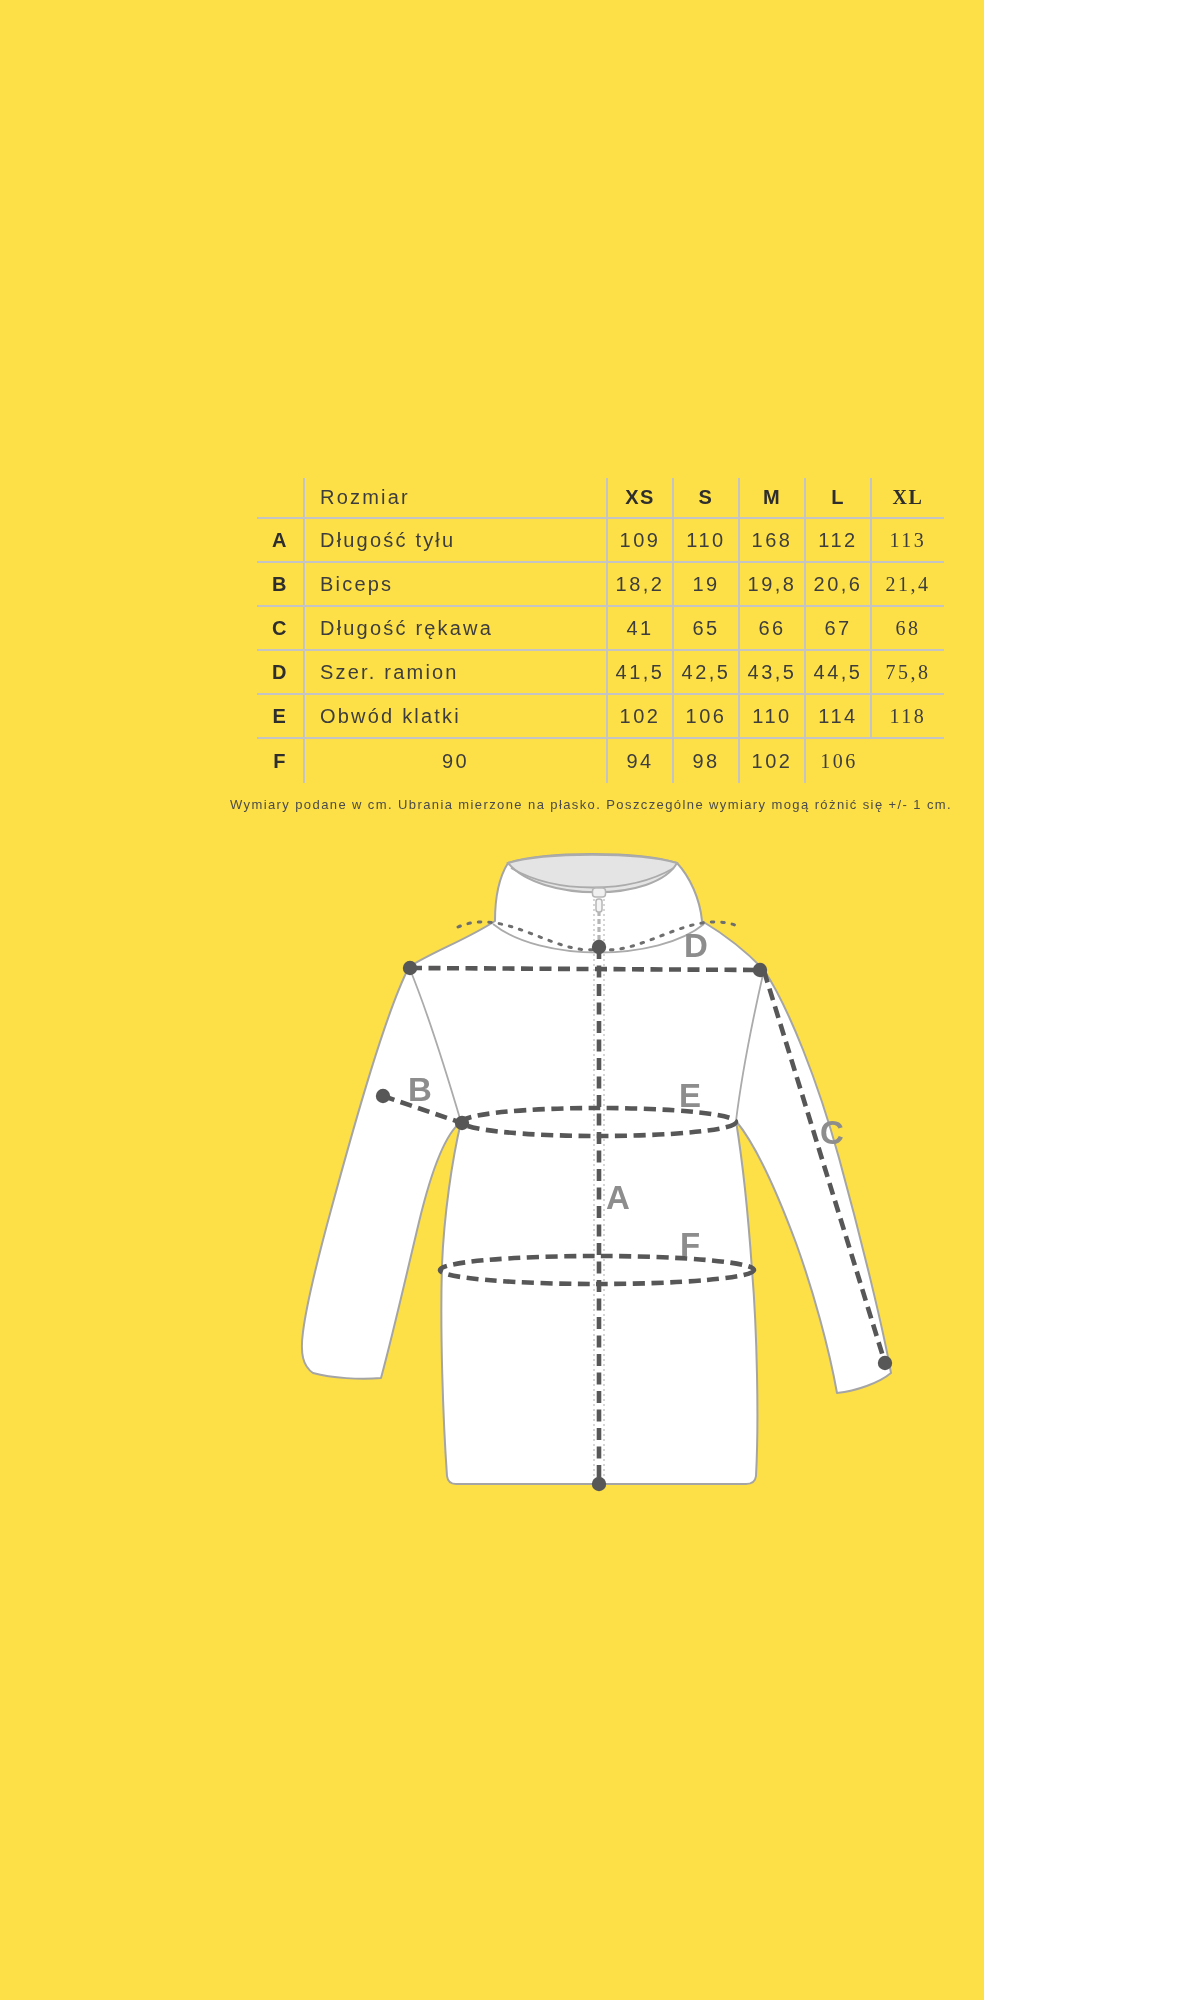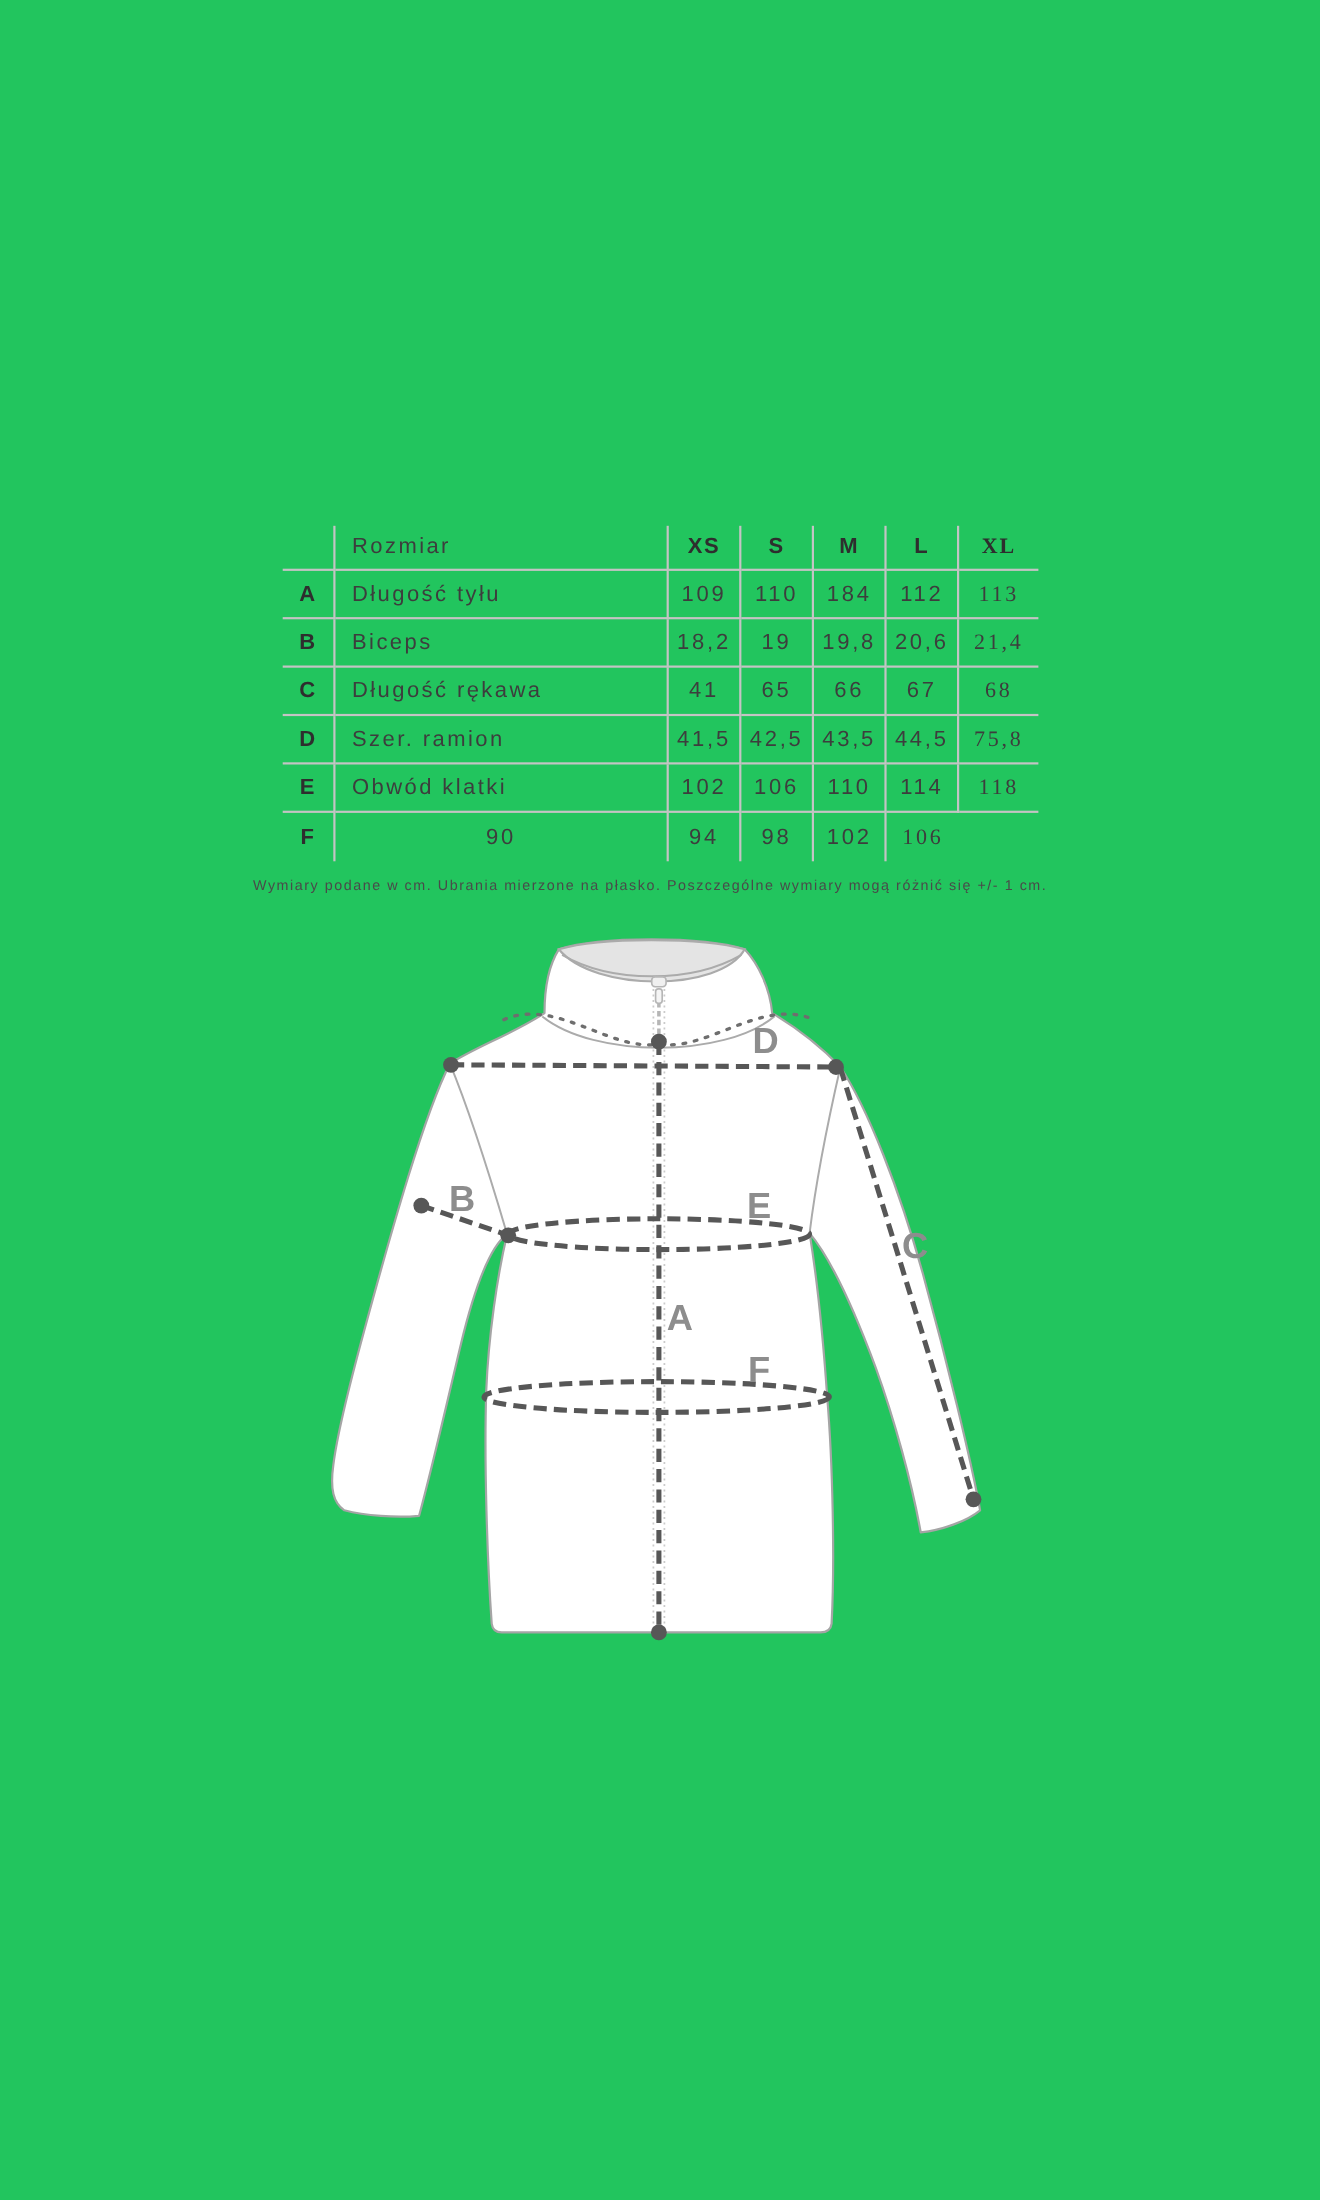--- a/index.html
+++ b/index.html
@@ -1,20 +1,20 @@
 <!DOCTYPE html>
 <html><head>
 <meta charset="utf-8">
 <style>
   html,body{margin:0;padding:0;background:#ffffff;}
   .page{
     position:relative;
-    width:1200px;
+    width:984px;
     height:2000px;
-    background:#22c55e;
+    background:#fde047;
     font-family:"Liberation Sans","DejaVu Sans",sans-serif;
     overflow:hidden;
   }
 
   
   .size-table{
     position:absolute;
     left:257px;
     top:478px;
     display:grid;
@@ -87,21 +87,21 @@
     <div class="c b">XS</div>
     <div class="c b">S</div>
     <div class="c b">M</div>
     <div class="c b">L</div>
     <div class="c b no-r">XL</div>
 
     <div class="c b">A</div>
     <div class="c name">Długość tyłu</div>
     <div class="c">109</div>
     <div class="c">110</div>
-    <div class="c">184</div>
+    <div class="c">168</div>
     <div class="c">112</div>
     <div class="c no-r">113</div>
 
     <div class="c b">B</div>
     <div class="c name">Biceps</div>
     <div class="c">18,2</div>
     <div class="c">19</div>
     <div class="c">19,8</div>
     <div class="c">20,6</div>
     <div class="c no-r">21,4</div>

